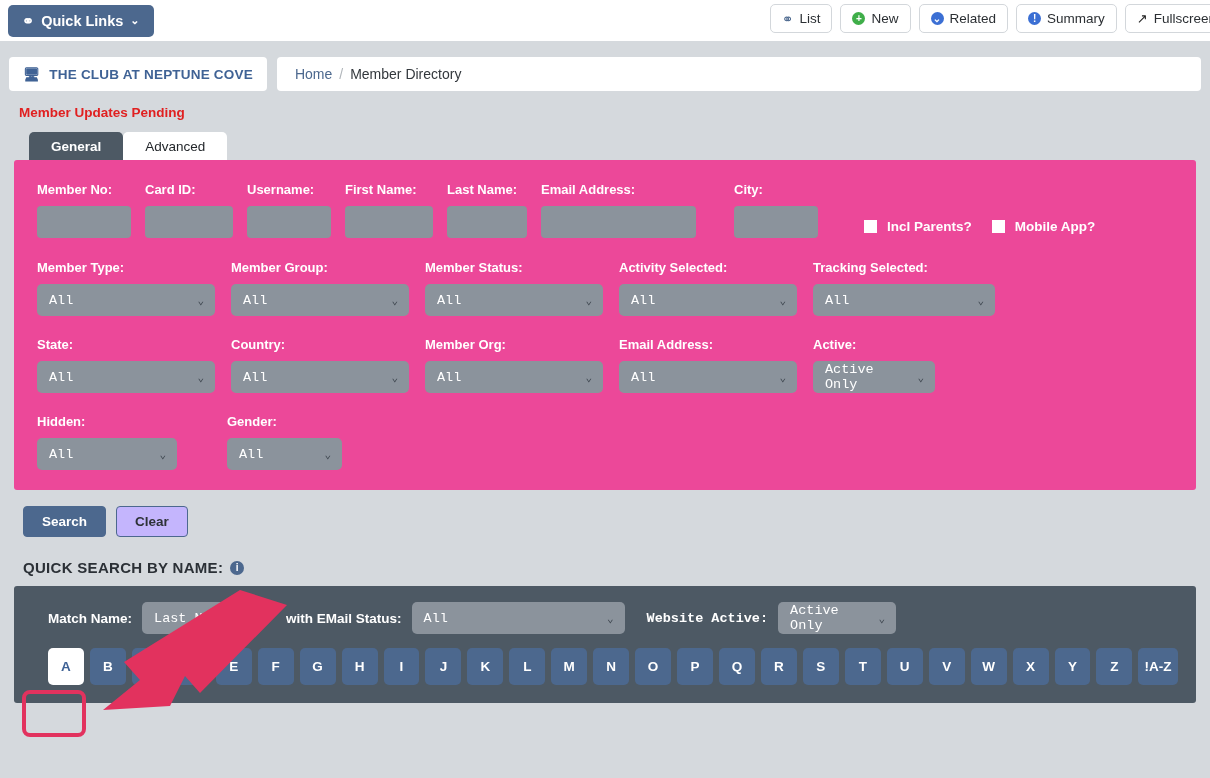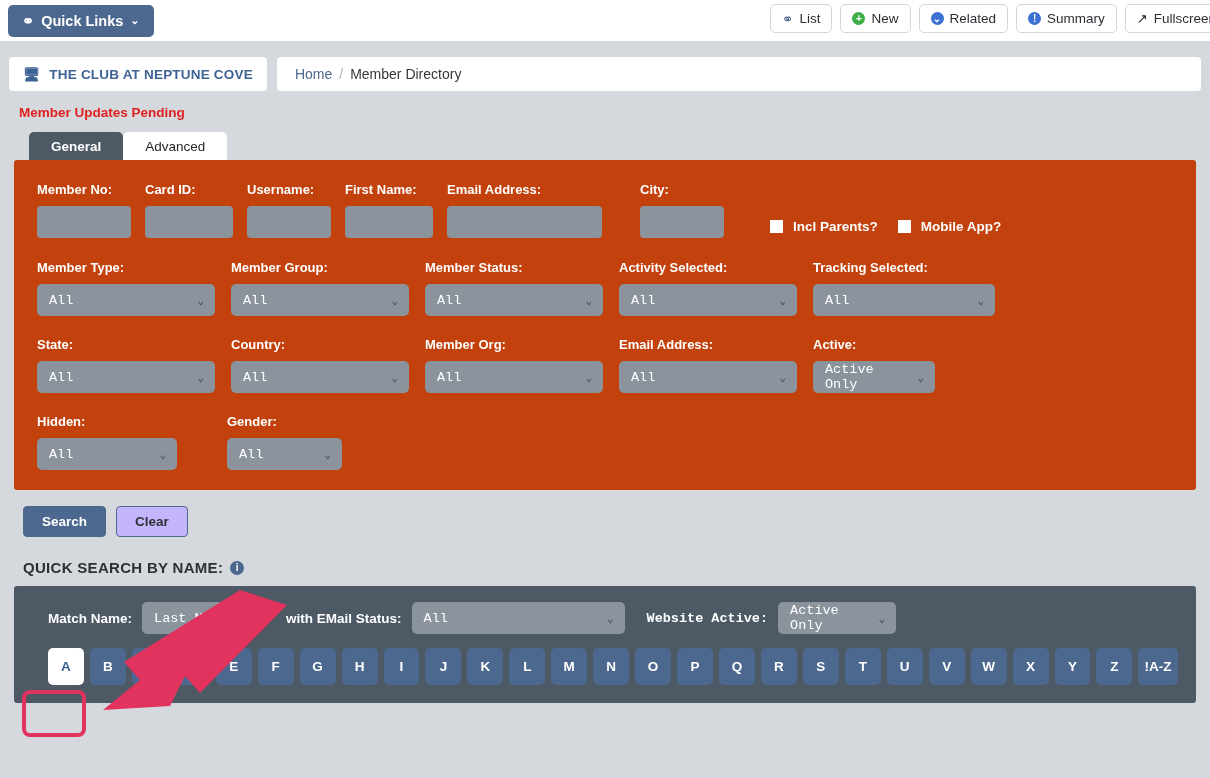--- a/index.html
+++ b/index.html
@@ -68,21 +68,21 @@
   .tabs { display:flex; margin: 12px 0 0 20px; gap:0; }
   .tab {
     height:28px; padding:0 22px; display:flex; align-items:center;
     font-size:13.5px; border-radius:5px 5px 0 0; cursor:pointer;
   }
   .tab.active { background:#4d5964; color:#fff; font-weight:bold; }
   .tab.idle   { background:#fff; color:#23272b;text-align:right; }
 
   
   .panel {
-    background:#c2410c; border-radius:3px; margin: 0 5px 0 5px;
+    background:#ec4899; border-radius:3px; margin: 0 5px 0 5px;
     padding: 22px 23px 20px 23px;
   }
   .fieldrow { display:flex; align-items:flex-end; }
   .fl { display:flex; flex-direction:column; }
   .flabel { color:#fff; font-size:13px; font-weight:bold; margin-bottom:9px; white-space:nowrap; }
   .finput {
     background:#8b939c; border:none; border-radius:4px; height:32px;
   }
   .fselect {
     background:#8b939c; border:none; border-radius:5px; height:32px;
@@ -203,20 +203,24 @@
           <span class="flabel">Card ID:</span>
           <input class="finput" style="width: 88px;" value="">
         </div>
         <div class="fl">
           <span class="flabel">Username:</span>
           <input class="finput" style="width: 84px;" value="">
         </div>
         <div class="fl">
           <span class="flabel">First Name:</span>
           <input class="finput" style="width: 88px;" value="">
+        </div>
+        <div class="fl">
+          <span class="flabel">Last Name:</span>
+          <input class="finput" style="width: 80px;" value="">
         </div>
         <div class="fl">
           <span class="flabel">Email Address:</span>
           <input class="finput" style="width: 155px;" value="">
         </div>
         <div class="fl" style="margin-left:24px;">
           <span class="flabel">City:</span>
           <input class="finput" style="width: 84px;" value="">
         </div>
         <div class="checks" style="margin-left:32px;">

